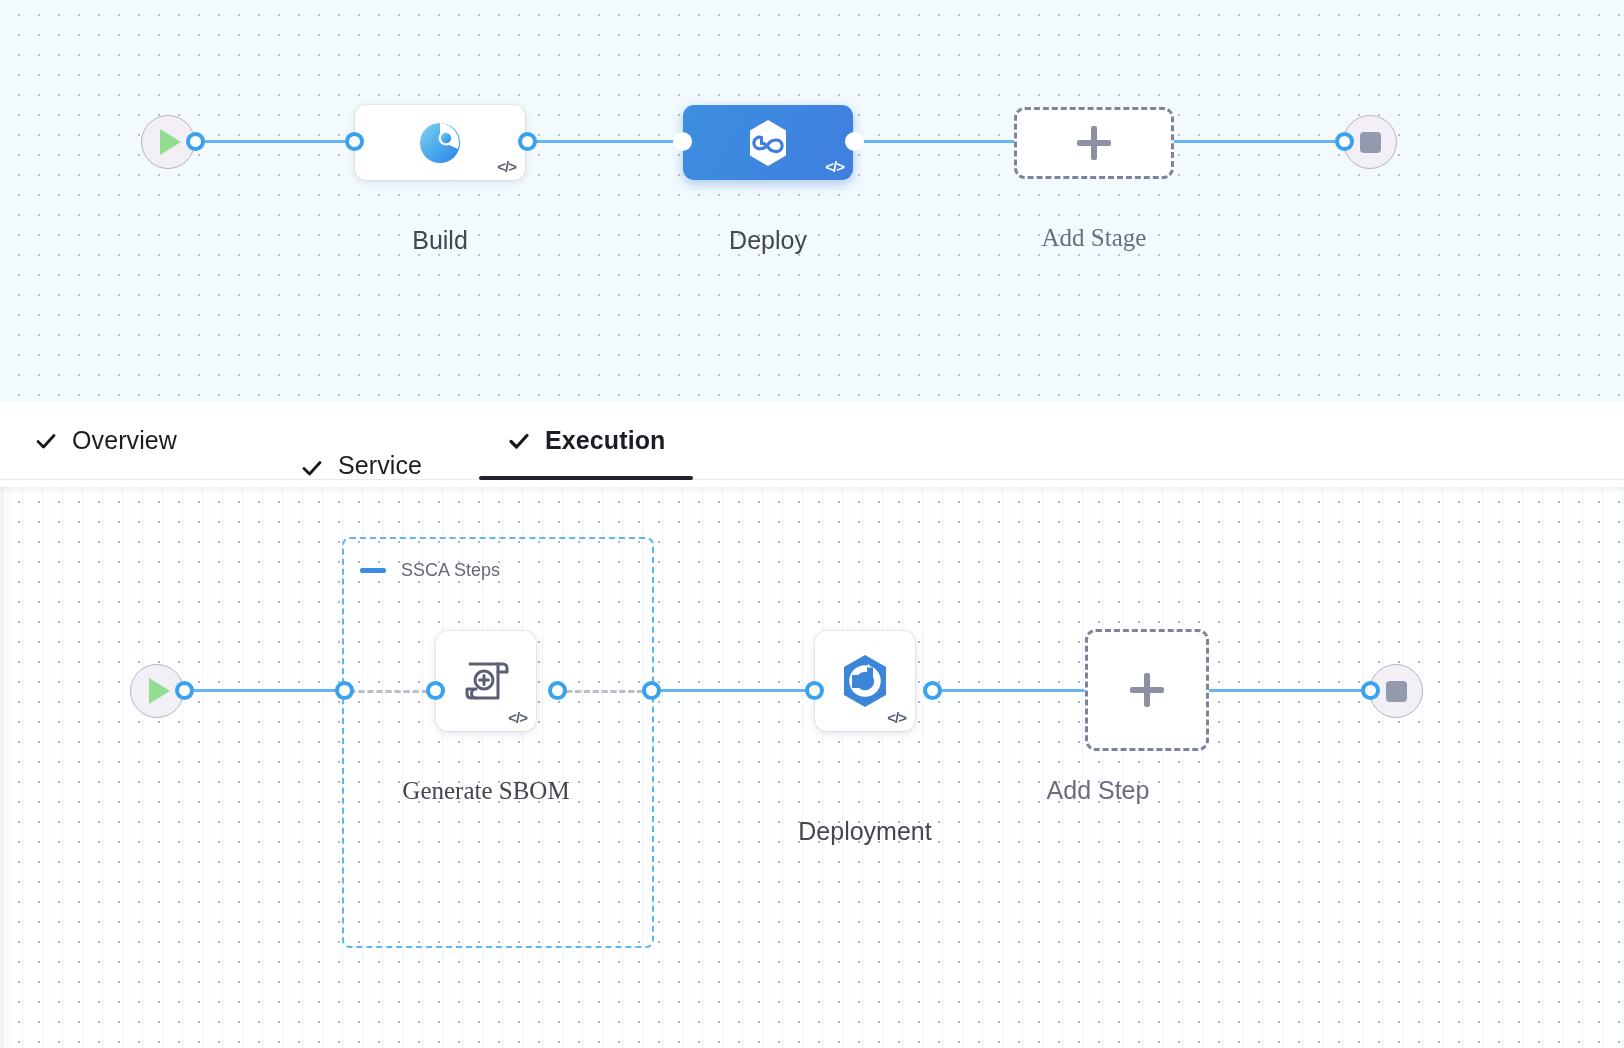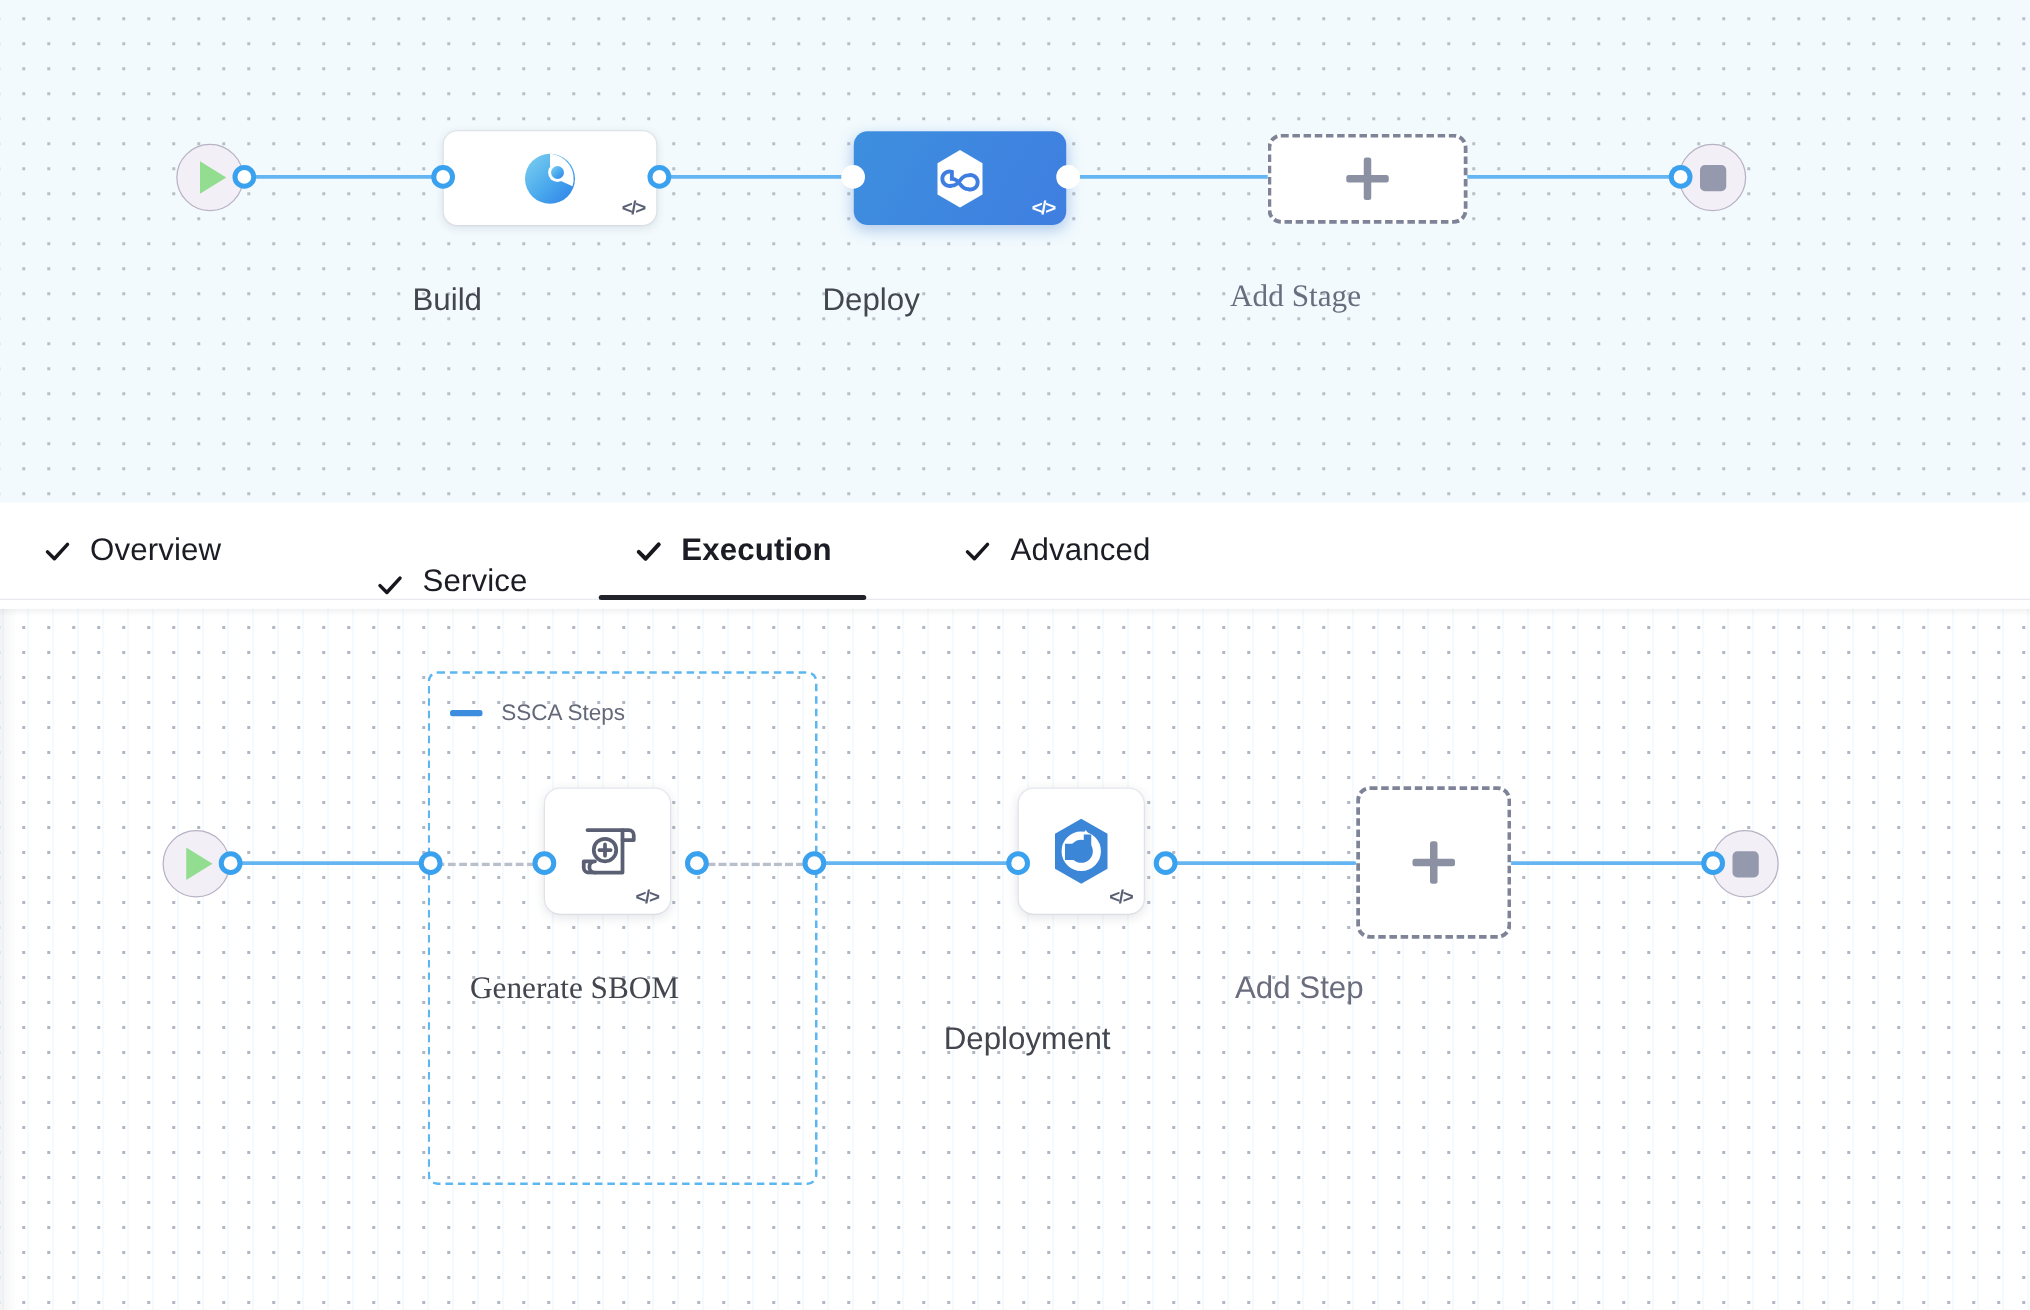--- a/index.html
+++ b/index.html
@@ -123,21 +123,21 @@
   .plus {
     position: relative; width: 34px; height: 34px;
   }
   .plus::before, .plus::after {
     content: ""; position: absolute; background: #8b90a3; border-radius: 2px;
   }
   .plus::before { left: 0; top: 14px; width: 34px; height: 6px; }
   .plus::after  { top: 0; left: 14px; height: 34px; width: 6px; }
 
   .node-label {
-    position: absolute; 
+    position: absolute; text-align: center;
     font-size: 25px; color: #43454f; line-height: 41px;
   }
   .node-label.muted { color: #6a6d7d; }
 
   
   .step-card {
     position: absolute; width: 100px; height: 100px; border-radius: 12px;
     background: #ffffff;
     box-shadow: 0 2px 9px rgba(40,50,80,0.14), 0 0 0 1px rgba(235,238,243,0.9);
     display: flex; align-items: center; justify-content: center;
@@ -235,26 +235,20 @@
         <path d="M4 12.5 L9.5 18 L20 6.5" fill="none" stroke="#17171d" stroke-width="2.8" stroke-linecap="round" stroke-linejoin="round"></path>
       </svg>
       <span>Service</span>
     </div>
     <div class="tab active" style="margin-left:85px;">
       <svg class="tcheck" viewBox="0 0 24 24">
         <path d="M4 12.5 L9.5 18 L20 6.5" fill="none" stroke="#17171d" stroke-width="3.2" stroke-linecap="round" stroke-linejoin="round"></path>
       </svg>
       <span>Execution</span>
     </div>
-    <div class="tab" style="margin-left:105px;">
-      <svg class="tcheck" viewBox="0 0 24 24">
-        <path d="M4 12.5 L9.5 18 L20 6.5" fill="none" stroke="#17171d" stroke-width="2.8" stroke-linecap="round" stroke-linejoin="round"></path>
-      </svg>
-      <span>Advanced</span>
-    </div>
   </div>
 
   <div class="canvas canvas-step">
 
     <div class="step-group" style="left:342px; top:50px; width:312px; height:411px;"></div>
     <div class="group-header" style="left:360px; top:73px;">
       <span class="group-collapse"></span>
       <span class="group-title">SSCA Steps</span>
     </div>
 

